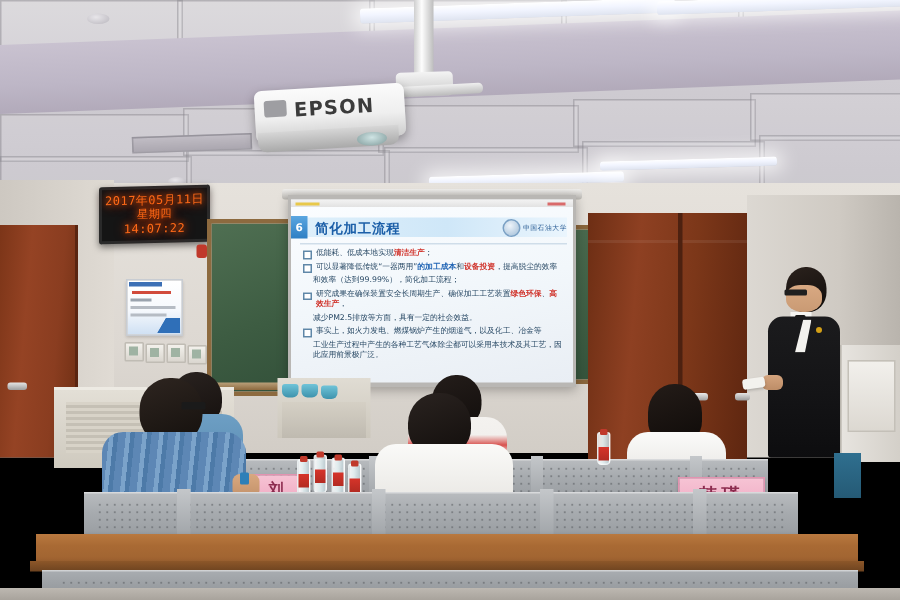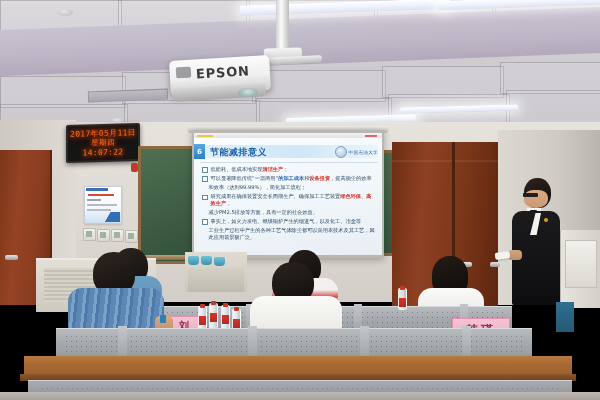--- a/index.html
+++ b/index.html
@@ -287,21 +287,21 @@
     </div>
 
   <div class="screen-roller"></div>
   <div class="screen-frame"></div>
   <div class="screen">
     <div class="sld-toolbar"></div>
     <div class="sld-tb-y"></div>
     <div class="sld-tb-r"></div>
     <div class="sld-titlebar"></div>
     <div class="sld-num">6</div>
-    <div class="sld-title">节能减排意义</div>
+    <div class="sld-title">简化加工流程</div>
     <div class="sld-logo">
       <div class="sld-logo-c"></div>
       <div class="sld-logo-t">中国石油大学</div>
     </div>
     <div class="sld-rule"></div>
     <div class="sld-body" id="slide-body">
         <div class="sld-line">
           <span class="sld-box"></span>
           <span class="sld-txt"><span>低能耗、低成本地实现</span><span class="hi-r">清洁生产</span><span>；</span></span>
         </div>

